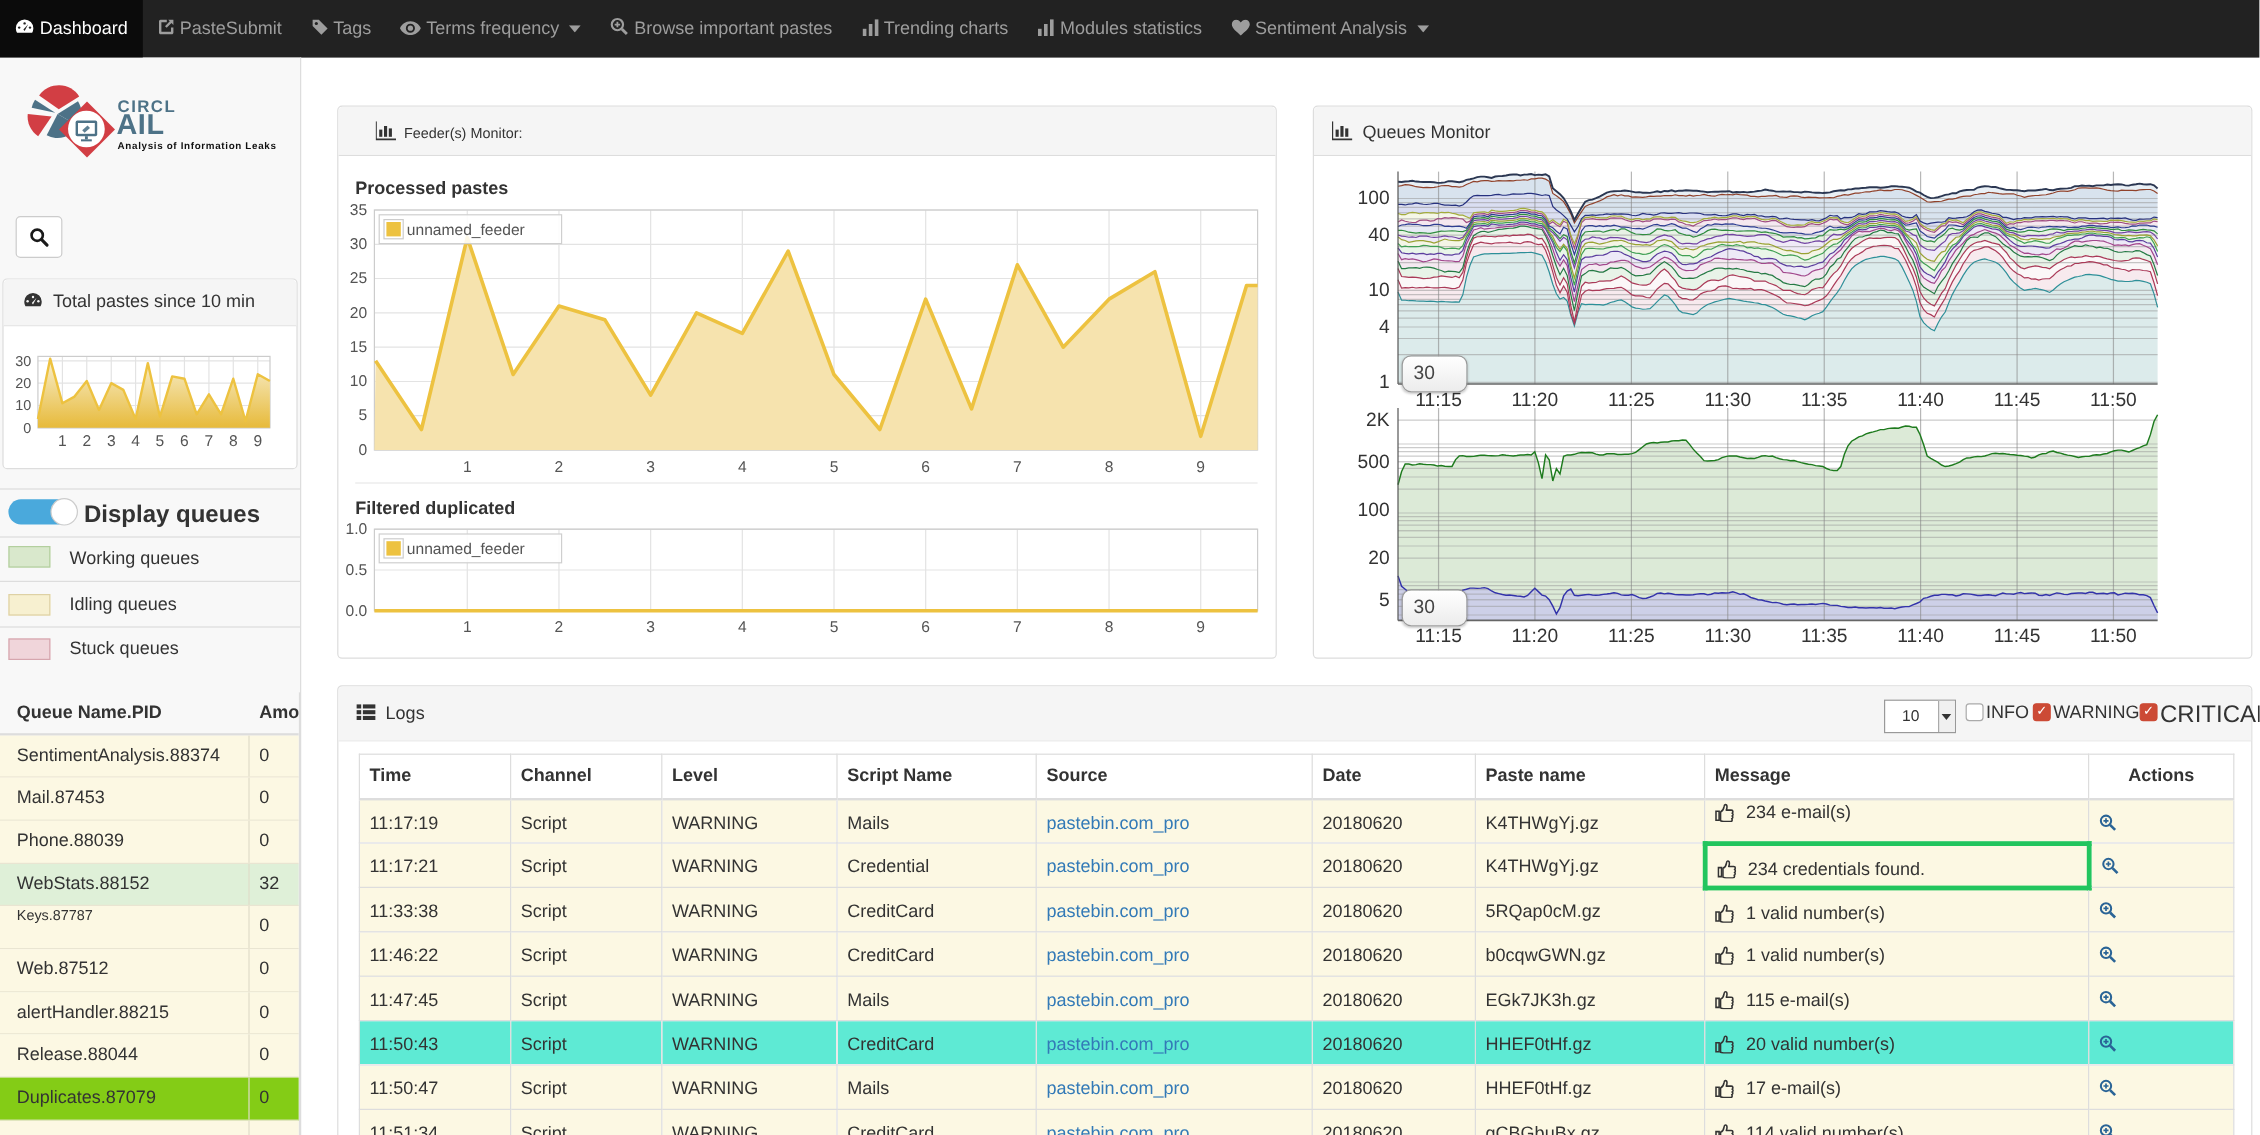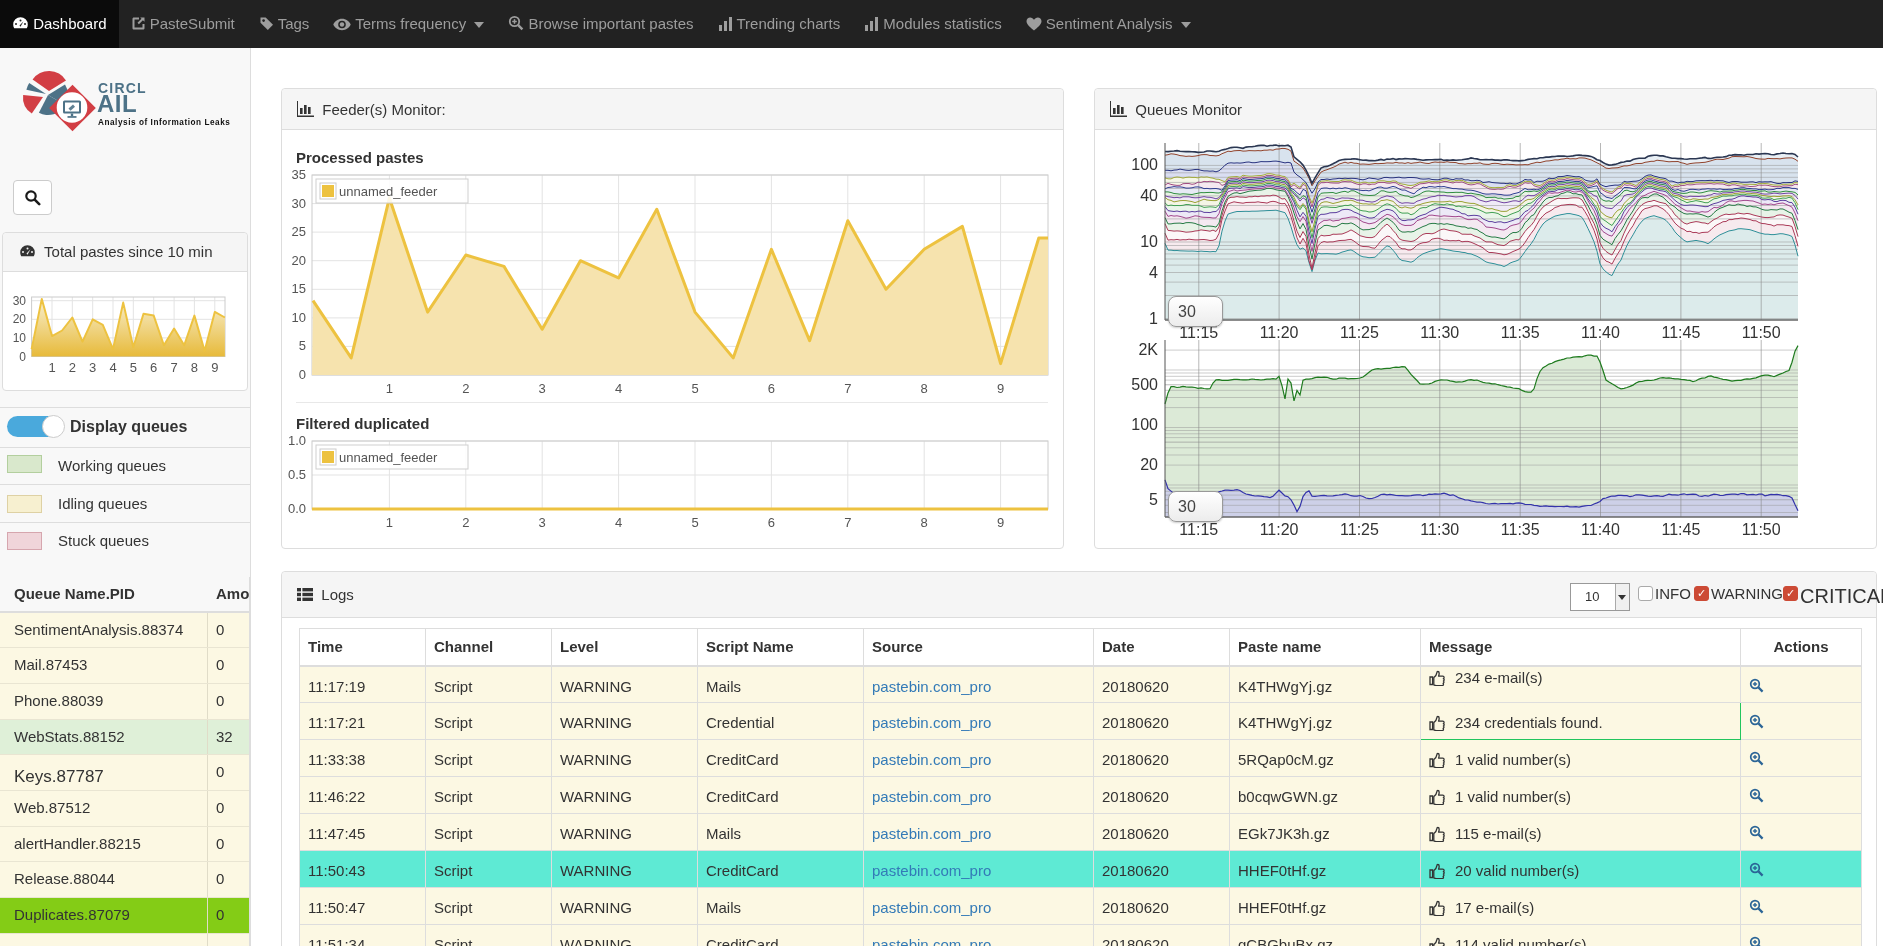--- a/index.html
+++ b/index.html
@@ -114,21 +114,21 @@
         <text x="133.3" y="372" font-size="13" fill="#545454" text-anchor="middle">5</text>
         <text x="153.7" y="372" font-size="13" fill="#545454" text-anchor="middle">6</text>
         <text x="174.1" y="372" font-size="13" fill="#545454" text-anchor="middle">7</text>
         <text x="194.4" y="372" font-size="13" fill="#545454" text-anchor="middle">8</text>
         <text x="214.8" y="372" font-size="13" fill="#545454" text-anchor="middle">9</text>
       </g>
 </svg>
 <div style="position:absolute;left:0;top:359px;width:250px;border-top:1px solid #ddd"></div>
 <div style="position:absolute;left:7px;top:368px;width:56px;height:21px;border-radius:11px;background:#4aa9dc"></div>
 <div style="position:absolute;left:42px;top:367px;width:21px;height:21px;border-radius:50%;background:#fff;border:1px solid #ccc"></div>
-<span style="position:absolute;left:70px;top:370px;font-weight:bold;font-size:16px">Display queues</span>
+<span style="position:absolute;left:70px;top:370px;font-weight:bold;font-size:20px">Display queues</span>
 <div style="position:absolute;left:0;top:399px;width:250px;border-top:1px solid #ddd"></div>
 <div style="position:absolute;left:7px;top:407px;width:33px;height:16px;background:#d9e8cc;border:1px solid #b3cf9e"></div>
 <span style="position:absolute;left:58px;top:409px;font-size:15px">Working queues</span>
 <div style="position:absolute;left:0;top:436px;width:250px;border-top:1px solid #ddd"></div>
 <div style="position:absolute;left:7px;top:447px;width:33px;height:16px;background:#f7f0d0;border:1px solid #ded1a4"></div>
 <span style="position:absolute;left:58px;top:447px;font-size:15px">Idling queues</span>
 <div style="position:absolute;left:0;top:474px;width:250px;border-top:1px solid #ddd"></div>
 <div style="position:absolute;left:7px;top:484px;width:33px;height:16px;background:#f0d5da;border:1px solid #d6a6ae"></div>
 <span style="position:absolute;left:58px;top:484px;font-size:15px">Stuck queues</span>
 </div>
@@ -151,21 +151,21 @@
       <span style="position:absolute;left:14px;top:8px;font-size:15px">Phone.88039</span>
       <span style="position:absolute;left:216px;top:8px;font-size:15px">0</span>
       <span style="position:absolute;left:207px;top:0;width:1px;height:100%;background:#e0dcc8"></span>
     </div>
     <div style="height:34.7px;background:#dff0d8;border-bottom:1px solid #e9e5d2;position:relative">
       <span style="position:absolute;left:14px;top:8px;font-size:15px">WebStats.88152</span>
       <span style="position:absolute;left:216px;top:8px;font-size:15px">32</span>
       <span style="position:absolute;left:207px;top:0;width:1px;height:100%;background:#e0dcc8"></span>
     </div>
     <div style="height:34.7px;background:#fcf8e3;border-bottom:1px solid #e9e5d2;position:relative">
-      <span style="position:absolute;left:14px;top:12px;font-size:17px">Keys.87787</span>
+      <span style="position:absolute;left:14px;top:1px;font-size:12px">Keys.87787</span>
       <span style="position:absolute;left:216px;top:8px;font-size:15px">0</span>
       <span style="position:absolute;left:207px;top:0;width:1px;height:100%;background:#e0dcc8"></span>
     </div>
     <div style="height:34.7px;background:#fcf8e3;border-bottom:1px solid #e9e5d2;position:relative">
       <span style="position:absolute;left:14px;top:8px;font-size:15px">Web.87512</span>
       <span style="position:absolute;left:216px;top:8px;font-size:15px">0</span>
       <span style="position:absolute;left:207px;top:0;width:1px;height:100%;background:#e0dcc8"></span>
     </div>
     <div style="height:34.7px;background:#fcf8e3;border-bottom:1px solid #e9e5d2;position:relative">
       <span style="position:absolute;left:14px;top:8px;font-size:15px">alertHandler.88215</span>
@@ -184,21 +184,21 @@
     </div>
     <div style="height:34.7px;background:#fcf8e3;border-bottom:1px solid #e9e5d2;position:relative">
       <span style="position:absolute;left:14px;top:8px;font-size:15px"></span>
       <span style="position:absolute;left:216px;top:8px;font-size:15px"></span>
       <span style="position:absolute;left:207px;top:0;width:1px;height:100%;background:#e0dcc8"></span>
     </div>
   </div>
 
 <div style="position:absolute;left:281px;top:88px;width:781px;height:459px;border:1px solid #ddd;border-radius:4px;background:#fff">
   <div class="panelhead" style="height:40px;border-radius:4px 4px 0 0;position:relative">
-      <span style="position:absolute;left:15px;top:12px;font-size:15px"><svg width="17" height="16" viewBox="0 0 17 16" style="vertical-align:-2px">
+      <span style="position:absolute;left:31px;top:12px;font-size:12px"><svg width="17" height="16" viewBox="0 0 17 16" style="vertical-align:-2px">
           <path d="M1 0v14.5h16V16H0V0z" fill="#333"></path>
           <rect x="3" y="7" width="2.6" height="6" fill="#333"></rect>
           <rect x="7" y="4" width="2.6" height="9" fill="#333"></rect>
           <rect x="11" y="6" width="2.6" height="7" fill="#333"></rect>
         </svg>&nbsp; Feeder(s) Monitor:</span>
     </div>
 </div>
 <span style="position:absolute;left:296px;top:149px;font-size:15px;font-weight:bold">Processed pastes</span>
 <div style="position:absolute;left:296px;top:402px;width:752px;border-top:1px solid #e8e8e8"></div>
 <span style="position:absolute;left:296px;top:415px;font-size:15px;font-weight:bold">Filtered duplicated</span>
@@ -490,21 +490,21 @@
           </svg></td>
       </tr>
       <tr style="background:#fcf8e3">
         <td style="border:1px solid #ddd;padding:11px 8px 5px 8px;box-sizing:border-box;height:37px;vertical-align:top;overflow:hidden;white-space:nowrap">11:17:21</td>
         <td style="border:1px solid #ddd;padding:11px 8px 5px 8px;box-sizing:border-box;height:37px;vertical-align:top;overflow:hidden;white-space:nowrap">Script</td>
         <td style="border:1px solid #ddd;padding:11px 8px 5px 8px;box-sizing:border-box;height:37px;vertical-align:top;overflow:hidden;white-space:nowrap">WARNING</td>
         <td style="border:1px solid #ddd;padding:11px 8px 5px 8px;box-sizing:border-box;height:37px;vertical-align:top;overflow:hidden;white-space:nowrap">Credential</td>
         <td style="border:1px solid #ddd;padding:11px 8px 5px 8px;box-sizing:border-box;height:37px;vertical-align:top;overflow:hidden;white-space:nowrap"><span style="color:#337ab7">pastebin.com_pro</span></td>
         <td style="border:1px solid #ddd;padding:11px 8px 5px 8px;box-sizing:border-box;height:37px;vertical-align:top;overflow:hidden;white-space:nowrap">20180620</td>
         <td style="border:1px solid #ddd;padding:11px 8px 5px 8px;box-sizing:border-box;height:37px;vertical-align:top;overflow:hidden;white-space:nowrap">K4THWgYj.gz</td>
-        <td style="border:1px solid #22c55e;padding:11px 8px 5px 8px;box-sizing:border-box;height:37px;vertical-align:top;overflow:hidden;white-space:nowrap"><span style="display:inline-block;width:26px"><svg width="16" height="16" viewBox="0 0 16 16" style="vertical-align:-3px">
+        <td style="border:4px solid #22c55e;padding:11px 8px 5px 8px;box-sizing:border-box;height:37px;vertical-align:top;overflow:hidden;white-space:nowrap"><span style="display:inline-block;width:26px"><svg width="16" height="16" viewBox="0 0 16 16" style="vertical-align:-3px">
               <path d="M1 7h2.6v7.5H1z" fill="none" stroke="#333" stroke-width="1.3"></path>
               <path d="M4.8 13.9V7.6c1.5-.7 2.6-2.3 2.9-4.4.1-.9.3-1.7 1.1-1.7 2.1 0 1.3 3.2.8 4.6h4.1c.8 0 1.4.6 1.4 1.3 0 .5-.3 1-.7 1.2.5.2.8.7.8 1.2s-.4 1-.8 1.2c.3.2.6.6.6 1.1 0 .6-.4 1-.9 1.2.2.2.4.6.4 1 0 .7-.6 1.3-1.4 1.3H7.5c-1 0-1.9-.3-2.7-.7z" fill="none" stroke="#333" stroke-width="1.3" stroke-linejoin="round"></path>
             </svg></span>234 credentials found.</td>
         <td style="border:1px solid #ddd;padding:11px 8px 5px 8px;box-sizing:border-box;height:37px;vertical-align:top;overflow:hidden;white-space:nowrap"><svg width="15" height="15" viewBox="0 0 15 15">
             <circle cx="6" cy="6" r="4.3" fill="none" stroke="#2a6496" stroke-width="1.7"></circle>
             <line x1="9.4" y1="9.4" x2="13.6" y2="13.6" stroke="#2a6496" stroke-width="2.2"></line>
             <line x1="3.9" y1="6" x2="8.1" y2="6" stroke="#2a6496" stroke-width="1.4"></line>
             <line x1="6" y1="3.9" x2="6" y2="8.1" stroke="#2a6496" stroke-width="1.4"></line>
           </svg></td>
       </tr>

